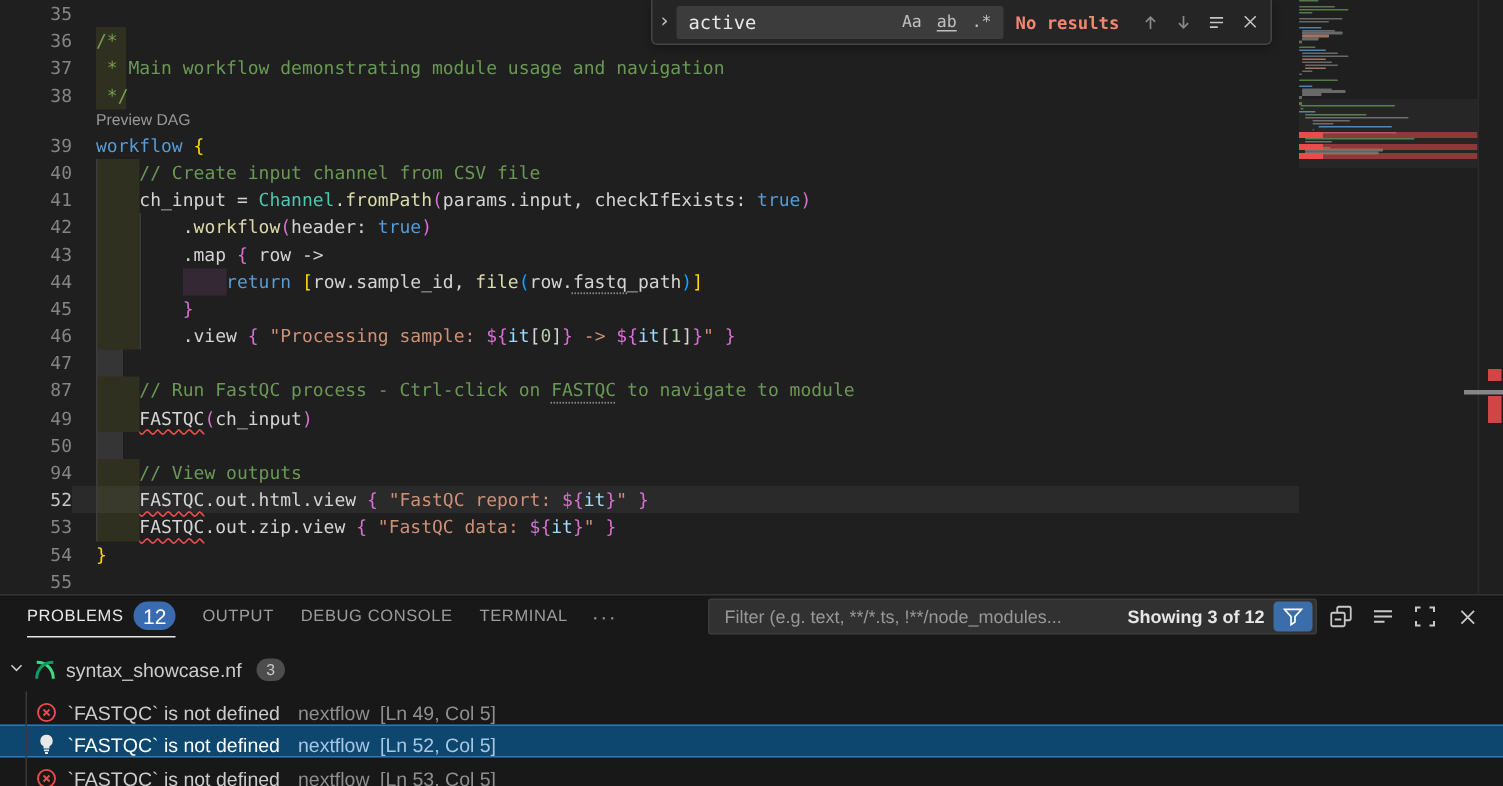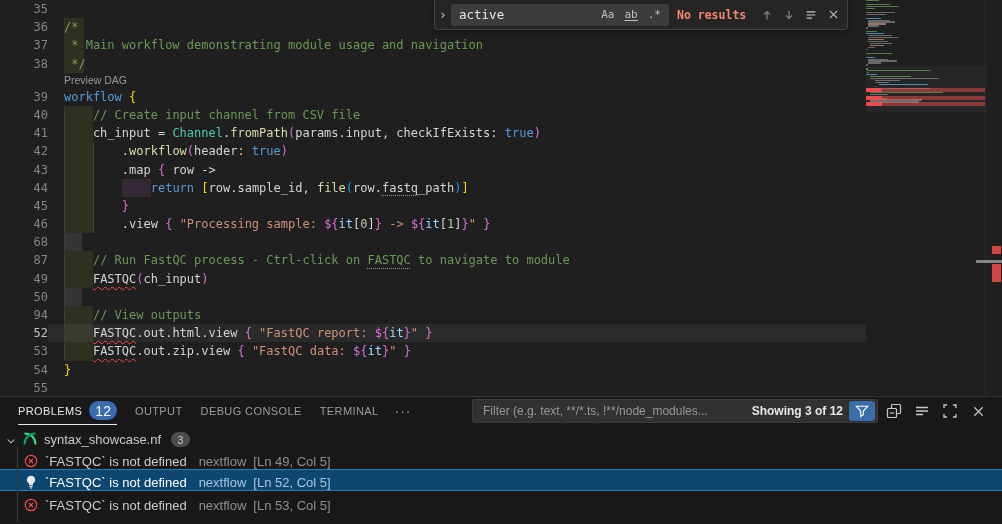--- a/index.html
+++ b/index.html
@@ -68,21 +68,21 @@
     border-radius:2px;display:flex;align-items:center;box-sizing:border-box;padding:0 2px 0 8px;}
   .p-filter input{flex:1;background:transparent;border:none;outline:none;color:#bbbbbb;
     font-size:12px;font-family:"Liberation Sans",sans-serif;min-width:0;}
   .p-filter input::placeholder{color:#989898;opacity:1;}
   .p-showing{color:#e6e6e6;font-size:12px;font-weight:700;white-space:nowrap;margin:0 6px 0 4px;}
   .p-funnel{width:26px;height:20px;background:#3b6daa;border-radius:3px;display:flex;
     align-items:center;justify-content:center;flex:0 0 auto;cursor:pointer;}
   .p-act{width:24px;height:24px;margin-left:4px;display:flex;align-items:center;justify-content:center;
     border-radius:4px;cursor:pointer;}
   .p-body{position:relative;height:99px;font-size:13px;}
-  .p-file{height:22px;display:flex;align-items:flex-end;color:#cccccc;cursor:pointer;}
+  .p-file{height:22px;display:flex;align-items:flex-start;color:#cccccc;cursor:pointer;margin-top:14px;}
   .p-file .twisty{width:22px;display:flex;justify-content:center;}
   .p-file .fname{margin-left:6px;}
   .badge-gray{margin-left:10px;background:#4d4d4d;color:#cccccc;font-size:10.5px;border-radius:10px;padding:1.5px 6.5px;}
   .p-row{height:22px;display:flex;align-items:flex-end;padding-left:23px;box-sizing:border-box;
     color:#cccccc;cursor:pointer;position:relative;}
   .p-row .msg{margin-left:6px;white-space:pre;}
   .p-row .src{color:#8f8f8f;margin-left:12px;}
   .p-row .loc{color:#8f8f8f;margin-left:7px;}
   .p-row.sel{background:#0d466f;border-top:1px solid rgba(63,154,236,0.6);border-bottom:1px solid rgba(63,154,236,0.6);}
   .p-row.sel .msg{color:#ffffff;}
@@ -103,21 +103,21 @@
         <div class="row"><span class="ln">38</span><span class="ct"><span class="tk-cm"> */</span></span><div class="hl hl-y" style="left: 64px; width: 19.5064px;"></div></div>
         <div class="lens">Preview DAG</div>
         <div class="row"><span class="ln">39</span><span class="ct"><span class="tk-kw">workflow</span><span class="tk-tx"> </span><span class="tk-b1">{</span></span></div>
         <div class="row"><span class="ln">40</span><span class="ct"><span class="tk-tx">    </span><span class="tk-cm">// Create input channel from CSV file</span></span><div class="hl hl-y" style="left: 64px; width: 28.8984px;"></div></div>
         <div class="row"><span class="ln">41</span><span class="ct"><span class="tk-tx">    ch_input = </span><span class="tk-ty">Channel</span><span class="tk-tx">.</span><span class="tk-fn">fromPath</span><span class="tk-b2">(</span><span class="tk-tx">params.input, checkIfExists: </span><span class="tk-kw">true</span><span class="tk-b2">)</span></span><div class="hl hl-y" style="left: 64px; width: 28.8984px;"></div></div>
         <div class="row"><span class="ln">42</span><span class="ct"><span class="tk-tx">        .</span><span class="tk-fn">workflow</span><span class="tk-b2">(</span><span class="tk-tx">header: </span><span class="tk-kw">true</span><span class="tk-b2">)</span></span><div class="hl hl-y" style="left: 64px; width: 28.8984px;"></div></div>
         <div class="row"><span class="ln">43</span><span class="ct"><span class="tk-tx">        .map </span><span class="tk-b2">{</span><span class="tk-tx"> row -&gt;</span></span><div class="hl hl-y" style="left: 64px; width: 28.8984px;"></div></div>
         <div class="row"><span class="ln">44</span><span class="ct"><span class="tk-tx">            </span><span class="tk-kw">return</span><span class="tk-tx"> </span><span class="tk-b1">[</span><span class="tk-tx">row.sample_id, </span><span class="tk-fn">file</span><span class="tk-b3">(</span><span class="tk-tx">row.</span><span class="tk-tx u-dot">fastq</span><span class="tk-tx">_path</span><span class="tk-b3">)</span><span class="tk-b1">]</span></span><div class="hl hl-y" style="left: 64px; width: 28.8984px;"></div><div class="hl hl-p" style="left: 121.797px; width: 28.8984px;"></div></div>
         <div class="row"><span class="ln">45</span><span class="ct"><span class="tk-tx">        </span><span class="tk-b2">}</span></span><div class="hl hl-y" style="left: 64px; width: 28.8984px;"></div></div>
         <div class="row"><span class="ln">46</span><span class="ct"><span class="tk-tx">        .view </span><span class="tk-b2">{</span><span class="tk-tx"> </span><span class="tk-st">"Processing sample: </span><span class="tk-b2">${</span><span class="tk-va">it</span><span class="tk-tx">[</span><span class="tk-nu">0</span><span class="tk-tx">]</span><span class="tk-b2">}</span><span class="tk-st"> -&gt; </span><span class="tk-b2">${</span><span class="tk-va">it</span><span class="tk-tx">[</span><span class="tk-nu">1</span><span class="tk-tx">]</span><span class="tk-b2">}</span><span class="tk-st">"</span><span class="tk-tx"> </span><span class="tk-b2">}</span></span><div class="hl hl-y" style="left: 64px; width: 28.8984px;"></div></div>
-        <div class="row"><span class="ln">68</span><span class="ct"></span><div class="hl hl-g" style="left: 64px; width: 18.0615px;"></div></div>
+        <div class="row"><span class="ln">47</span><span class="ct"></span><div class="hl hl-g" style="left: 64px; width: 18.0615px;"></div></div>
         <div class="row"><span class="ln">87</span><span class="ct"><span class="tk-tx">    </span><span class="tk-cm">// Run FastQC process - Ctrl-click on </span><span class="tk-cm u-dot">FASTQC</span><span class="tk-cm"> to navigate to module</span></span><div class="hl hl-y" style="left: 64px; width: 28.8984px;"></div></div>
         <div class="row"><span class="ln">49</span><span class="ct"><span class="tk-tx">    </span><span class="tk-tx u-wavy">FASTQC</span><span class="tk-b2">(</span><span class="tk-tx">ch_input</span><span class="tk-b2">)</span></span><div class="hl hl-y" style="left: 64px; width: 28.8984px;"></div></div>
         <div class="row"><span class="ln">50</span><span class="ct"></span><div class="hl hl-g" style="left: 64px; width: 18.0615px;"></div></div>
         <div class="row"><span class="ln">94</span><span class="ct"><span class="tk-tx">    </span><span class="tk-cm">// View outputs</span></span><div class="hl hl-y" style="left: 64px; width: 28.8984px;"></div></div>
         <div class="row cur"><span class="ln">52</span><span class="ct"><span class="tk-tx">    </span><span class="tk-tx u-wavy">FASTQC</span><span class="tk-tx">.out.html.view </span><span class="tk-b2">{</span><span class="tk-tx"> </span><span class="tk-st">"FastQC report: </span><span class="tk-b2">${</span><span class="tk-va">it</span><span class="tk-b2">}</span><span class="tk-st">"</span><span class="tk-tx"> </span><span class="tk-b2">}</span></span><div class="hl hl-y" style="left: 64px; width: 28.8984px;"></div></div>
         <div class="row"><span class="ln">53</span><span class="ct"><span class="tk-tx">    </span><span class="tk-tx u-wavy">FASTQC</span><span class="tk-tx">.out.zip.view </span><span class="tk-b2">{</span><span class="tk-tx"> </span><span class="tk-st">"FastQC data: </span><span class="tk-b2">${</span><span class="tk-va">it</span><span class="tk-b2">}</span><span class="tk-st">"</span><span class="tk-tx"> </span><span class="tk-b2">}</span></span><div class="hl hl-y" style="left: 64px; width: 28.8984px;"></div></div>
         <div class="row"><span class="ln">54</span><span class="ct"><span class="tk-b1">}</span></span></div>
         <div class="row"><span class="ln">55</span><span class="ct"></span></div>
         <div class="iguide" style="left: 64px; top: 105.95px; height: 254.66px;"></div>
         <div class="iguide" style="left: 92.8984px; top: 142.33px; height: 90.95px;"></div>

